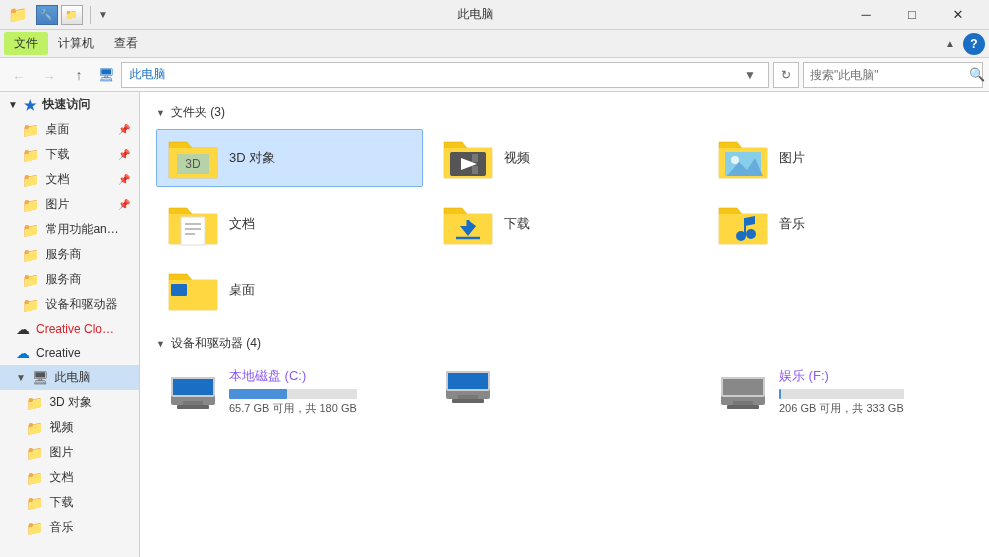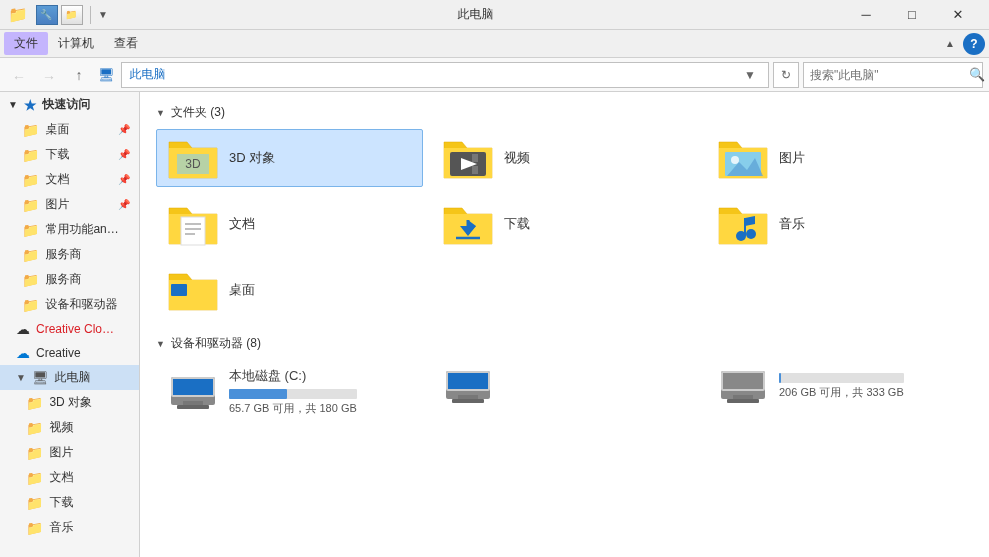--- a/index.html
+++ b/index.html
@@ -38,21 +38,21 @@
       padding: 0 4px;
       border-bottom: 1px solid #d0d0d0;
     }
     .menu-item {
       padding: 3px 10px;
       cursor: pointer;
       font-size: 12px;
       color: #333;
       border-radius: 2px;
     }
-    .menu-item:hover, .menu-item.active { background: #c4b5fd; }
+    .menu-item:hover, .menu-item.active { background: #bef264; }
     .ribbon-expand { margin-left: auto; display: flex; align-items: center; }
     .help-btn {
       width: 22px; height: 22px; border-radius: 50%; background: #1a6fc4; color: white;
       display: flex; align-items: center; justify-content: center; font-size: 12px; font-weight: bold; cursor: pointer;
     }
 
     
     .address-bar {
       height: 34px;
       background: #f8f8f8;
@@ -132,21 +132,21 @@
       grid-template-columns: repeat(3, 1fr);
       gap: 8px;
     }
     .drive-item {
       display: flex; flex-direction: column; padding: 6px 10px;
       border: 1px solid transparent; cursor: pointer; border-radius: 2px;
     }
     .drive-top { display: flex; align-items: center; gap: 10px; margin-bottom: 4px; }
     .drive-thumb { width: 52px; height: 38px; flex-shrink: 0; display: flex; align-items: center; justify-content: center; }
     .drive-info { display: flex; flex-direction: column; }
-    .drive-name { font-size: 13px; color: #404040; margin-bottom: 4px; }
+    .drive-name { font-size: 13px; color: #8b5cf6; margin-bottom: 4px; }
     .progress-bar-bg { width: 100%; height: 10px; background: #e0e0e0; border-radius: 1px; }
     .progress-bar-fill { height: 10px; background: #4a90d9; border-radius: 1px; }
     .drive-capacity { font-size: 11px; color: #555; margin-top: 2px; }
 
     
     .sidebar::-webkit-scrollbar { width: 8px; }
     .sidebar::-webkit-scrollbar-track { background: #f0f0f0; }
     .sidebar::-webkit-scrollbar-thumb { background: #c0c0c0; border-radius: 4px; }
     .content::-webkit-scrollbar { width: 8px; }
     .content::-webkit-scrollbar-track { background: #f0f0f0; }
@@ -383,21 +383,21 @@
             <polygon points="2,12 50,12 50,42 2,42" fill="#ffd740"></polygon>
             <rect x="4" y="16" width="16" height="12" fill="#1a6fc4" rx="1"></rect>
           </svg>
         </div>
         <span class="folder-name">桌面</span>
       </div>
     </div>
 
     <div class="section-header">
       <span class="section-arrow">▼</span>
-      <span>设备和驱动器 (8)</span>
+      <span>设备和驱动器 (4)</span>
     </div>
 
     <div class="drives-grid">
 
       <div class="drive-item">
         <div class="drive-top">
           <div class="drive-thumb">
             <svg width="52" height="38" viewBox="0 0 52 38">
               <rect x="4" y="4" width="44" height="28" fill="#888" rx="2"></rect>
               <rect x="4" y="4" width="44" height="20" fill="#ccc" rx="2"></rect>
@@ -436,20 +436,21 @@
           <div class="drive-thumb">
             <svg width="52" height="38" viewBox="0 0 52 38">
               <rect x="4" y="4" width="44" height="28" fill="#888" rx="2"></rect>
               <rect x="4" y="4" width="44" height="20" fill="#ccc" rx="2"></rect>
               <rect x="6" y="6" width="40" height="16" fill="#888"></rect>
               <rect x="16" y="28" width="20" height="4" fill="#777"></rect>
               <rect x="10" y="32" width="32" height="4" fill="#666" rx="1"></rect>
             </svg>
           </div>
           <div class="drive-info">
+            <span class="drive-name">娱乐 (F:)</span>
             <div class="progress-bar-bg">
               <div class="progress-bar-fill" style="width:2%;"></div>
             </div>
             <span class="drive-capacity">206 GB 可用，共 333 GB</span>
           </div>
         </div>
       </div>
     </div>
   </div>
 </div>

